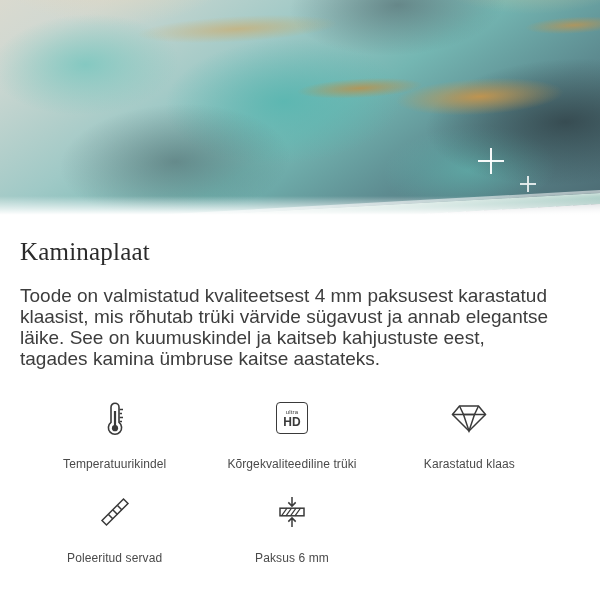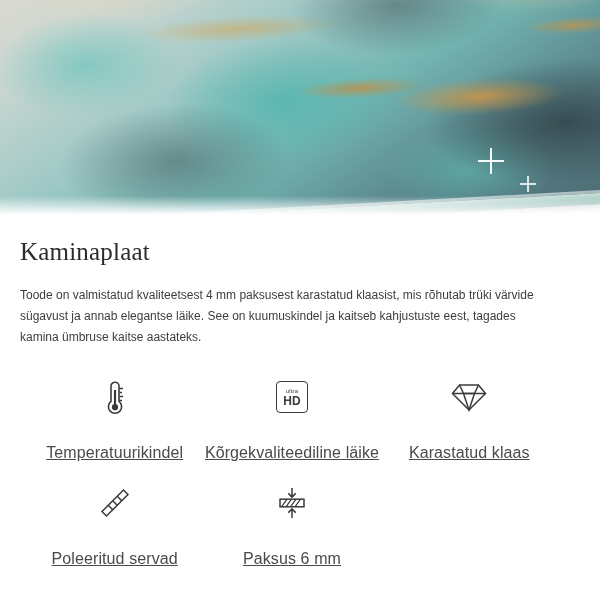--- a/index.html
+++ b/index.html
@@ -135,21 +135,21 @@
     font-size: 25px;
     line-height: 31px;
     color: #2b2b2b;
     font-weight: 400;
     margin: 0;
     letter-spacing: 0.2px;
   }
   .headline .line2 { display: block; }
   .body-copy {
     margin: 18px 0 0 0;
-    font-size: 12px;
+    font-size: 19px;
     line-height: 21px;
     color: #3d3d3d;
     max-width: 534px;
   }
 
   
   .features {
     margin: 26px 0 0 0;
     display: grid;
     grid-template-columns: repeat(3, 1fr);
@@ -164,26 +164,25 @@
   }
   .feature-icon {
     width: 46px;
     height: 46px;
     display: flex;
     align-items: center;
     justify-content: center;
     color: #3a3a3a;
   }
   .feature-label {
-    margin-top: 24px;
-    font-size: 16px;
+    margin-top: 16px;
+    font-size: 12px;
     color: #4a4a4a;
     text-align: center;
     letter-spacing: 0.1px;
-    text-decoration: underline;
   }
   .hd-badge {
     width: 30px;
     height: 30px;
     border: 1.6px solid #3a3a3a;
     border-radius: 4px;
     display: flex;
     flex-direction: column;
     align-items: center;
     justify-content: center;
@@ -240,21 +239,21 @@
         <div class="feature-label">Temperatuurikindel</div>
       </div>
 
       <div class="feature">
         <div class="feature-icon">
           <div class="hd-badge">
             <span class="ultra">ultra</span>
             <span class="hd">HD</span>
           </div>
         </div>
-        <div class="feature-label">Kõrgekvaliteediline läike</div>
+        <div class="feature-label">Kõrgekvaliteediline trüki</div>
       </div>
 
 
       <div class="feature">
         <div class="feature-icon">
           <svg width="38" height="34" viewBox="0 0 38 34" fill="none" stroke="#3a3a3a" stroke-width="1.5">
             <path d="M9.5 5h19l7 8.5L19 30 2.5 13.5 9.5 5z"></path>
             <path d="M2.5 13.5h33"></path>
             <path d="M9.5 5l4 8.5L19 30l5.5-16.5L28.5 5"></path>
             <path d="M13.5 13.5h11"></path>

